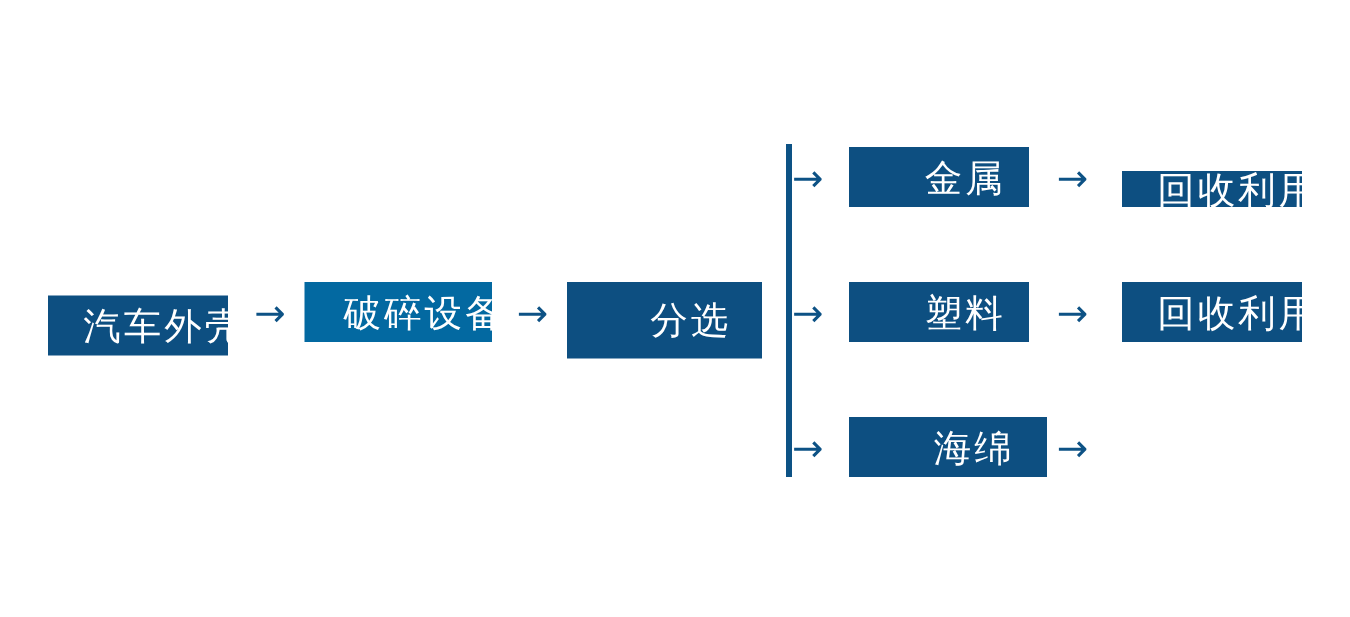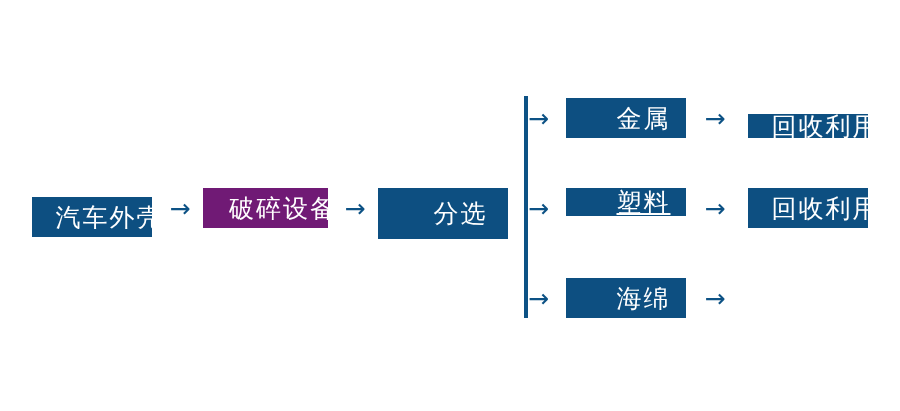--- a/index.html
+++ b/index.html
@@ -29,21 +29,21 @@
     letter-spacing: 2px;
     line-height: 1;
     white-space: nowrap;
     font-weight: 400;
     padding-left: 35px;
   }
   .node-blue {
     background: #0d4f81;
   }
   .node-red {
-    background: #701a75;
+    background: #0369a1;
   }
   .arrow-glyph {
     position: absolute;
     display: flex;
     align-items: center;
     justify-content: center;
     color: #0d5285;
     font-size: 25px;
     line-height: 1;
     font-family: "DejaVu Sans", "Liberation Sans", sans-serif;
@@ -82,26 +82,26 @@
   <div class="branch-arrow" style="left:528px; top:103px; width:40px; height:30px;">→</div>
 
   <div class="node-box node-blue" style="left:566px; top:98px; width:120px; height:40px;">金属</div>
 
   <div class="arrow-glyph" style="left:695px; top:103px; width:40px; height:30px;">→</div>
 
   <div class="node-box node-blue" style="left:748px; top:114px; width:120px; height:24px;">回收利用</div>
 
   <div class="branch-arrow" style="left:528px; top:193px; width:40px; height:30px;">→</div>
 
-  <div class="node-box node-blue" style="left:566px; top:188px; width:120px; height:28px;text-decoration:underline;">塑料</div>
+  <div class="node-box node-blue" style="left:566px; top:188px; width:120px; height:40px;">塑料</div>
 
   <div class="arrow-glyph" style="left:695px; top:193px; width:40px; height:30px;">→</div>
 
   <div class="node-box node-blue" style="left:748px; top:188px; width:120px; height:40px;">回收利用</div>
 
   <div class="branch-arrow" style="left:528px; top:283px; width:40px; height:30px;">→</div>
 
-  <div class="node-box node-blue" style="left:566px; top:278px; width:120px; height:40px;">海绵</div>
+  <div class="node-box node-blue" style="left:566px; top:278px; width:132px; height:40px;">海绵</div>
 
   <div class="arrow-glyph" style="left:695px; top:283px; width:40px; height:30px;">→</div>
 
 
 </div>
 
 </body></html>

